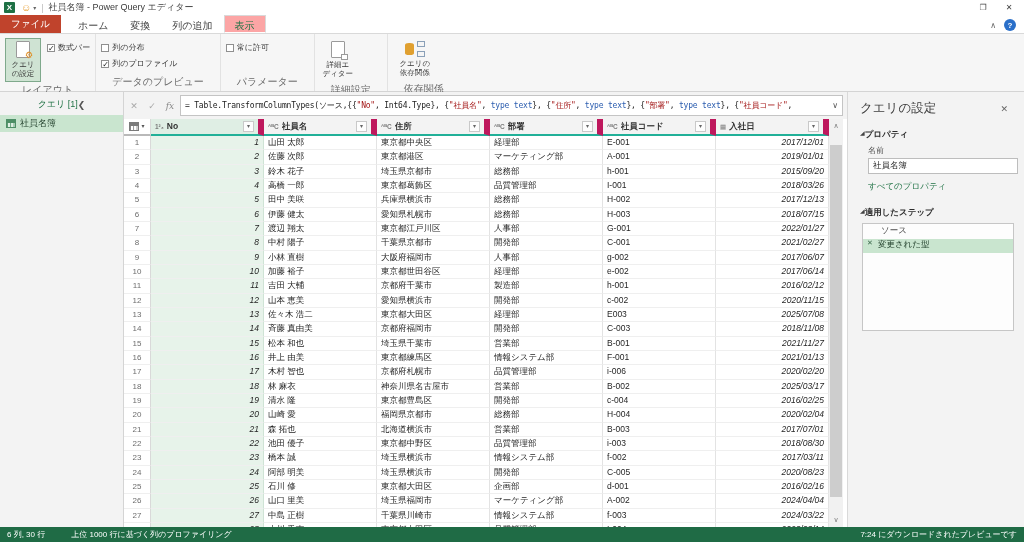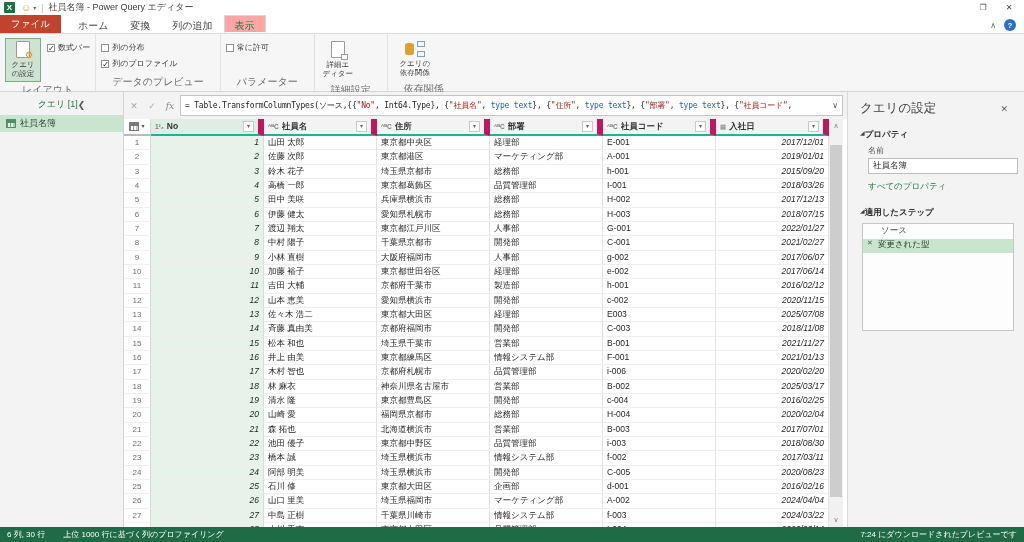--- a/index.html
+++ b/index.html
@@ -116,21 +116,21 @@
     display:flex; align-items:center; padding:0 4px; margin-left:8px; }
   .link { font-size:8.5px; color:#217346; margin:7px 0 14px 8px; }
   .steps-box { width:152px; height:108px; background:#fdfdfd; border:1px solid #c6c6c6; margin:2px 0 0 2px; padding-top:1px; }
   .step { height:14px; display:flex; align-items:flex-start; font-size:8.5px; color:#333; padding-left:18px; }
   .step.selected { background:#c9e5cf; padding-left:4px; gap:5px; color:#1d3b27; }
   .step .del { font-size:7px; color:#3c6b4c; }
 
   
   .statusbar { height:15px; background:#1f6b45; color:#fff; display:flex; align-items:center;
     justify-content:space-between; padding:0 7px; font-size:8px; flex:0 0 auto; }
-  .status-left { display:flex; gap:18px; }
+  .status-left { display:flex; gap:26px; }
 </style>
 </head>
 <body>
 
 <div class="app">
 
   <div class="titlebar">
     <div class="excel-logo">X</div>
     <span class="smiley">☺</span>
     <span class="qat-caret">▾</span>

